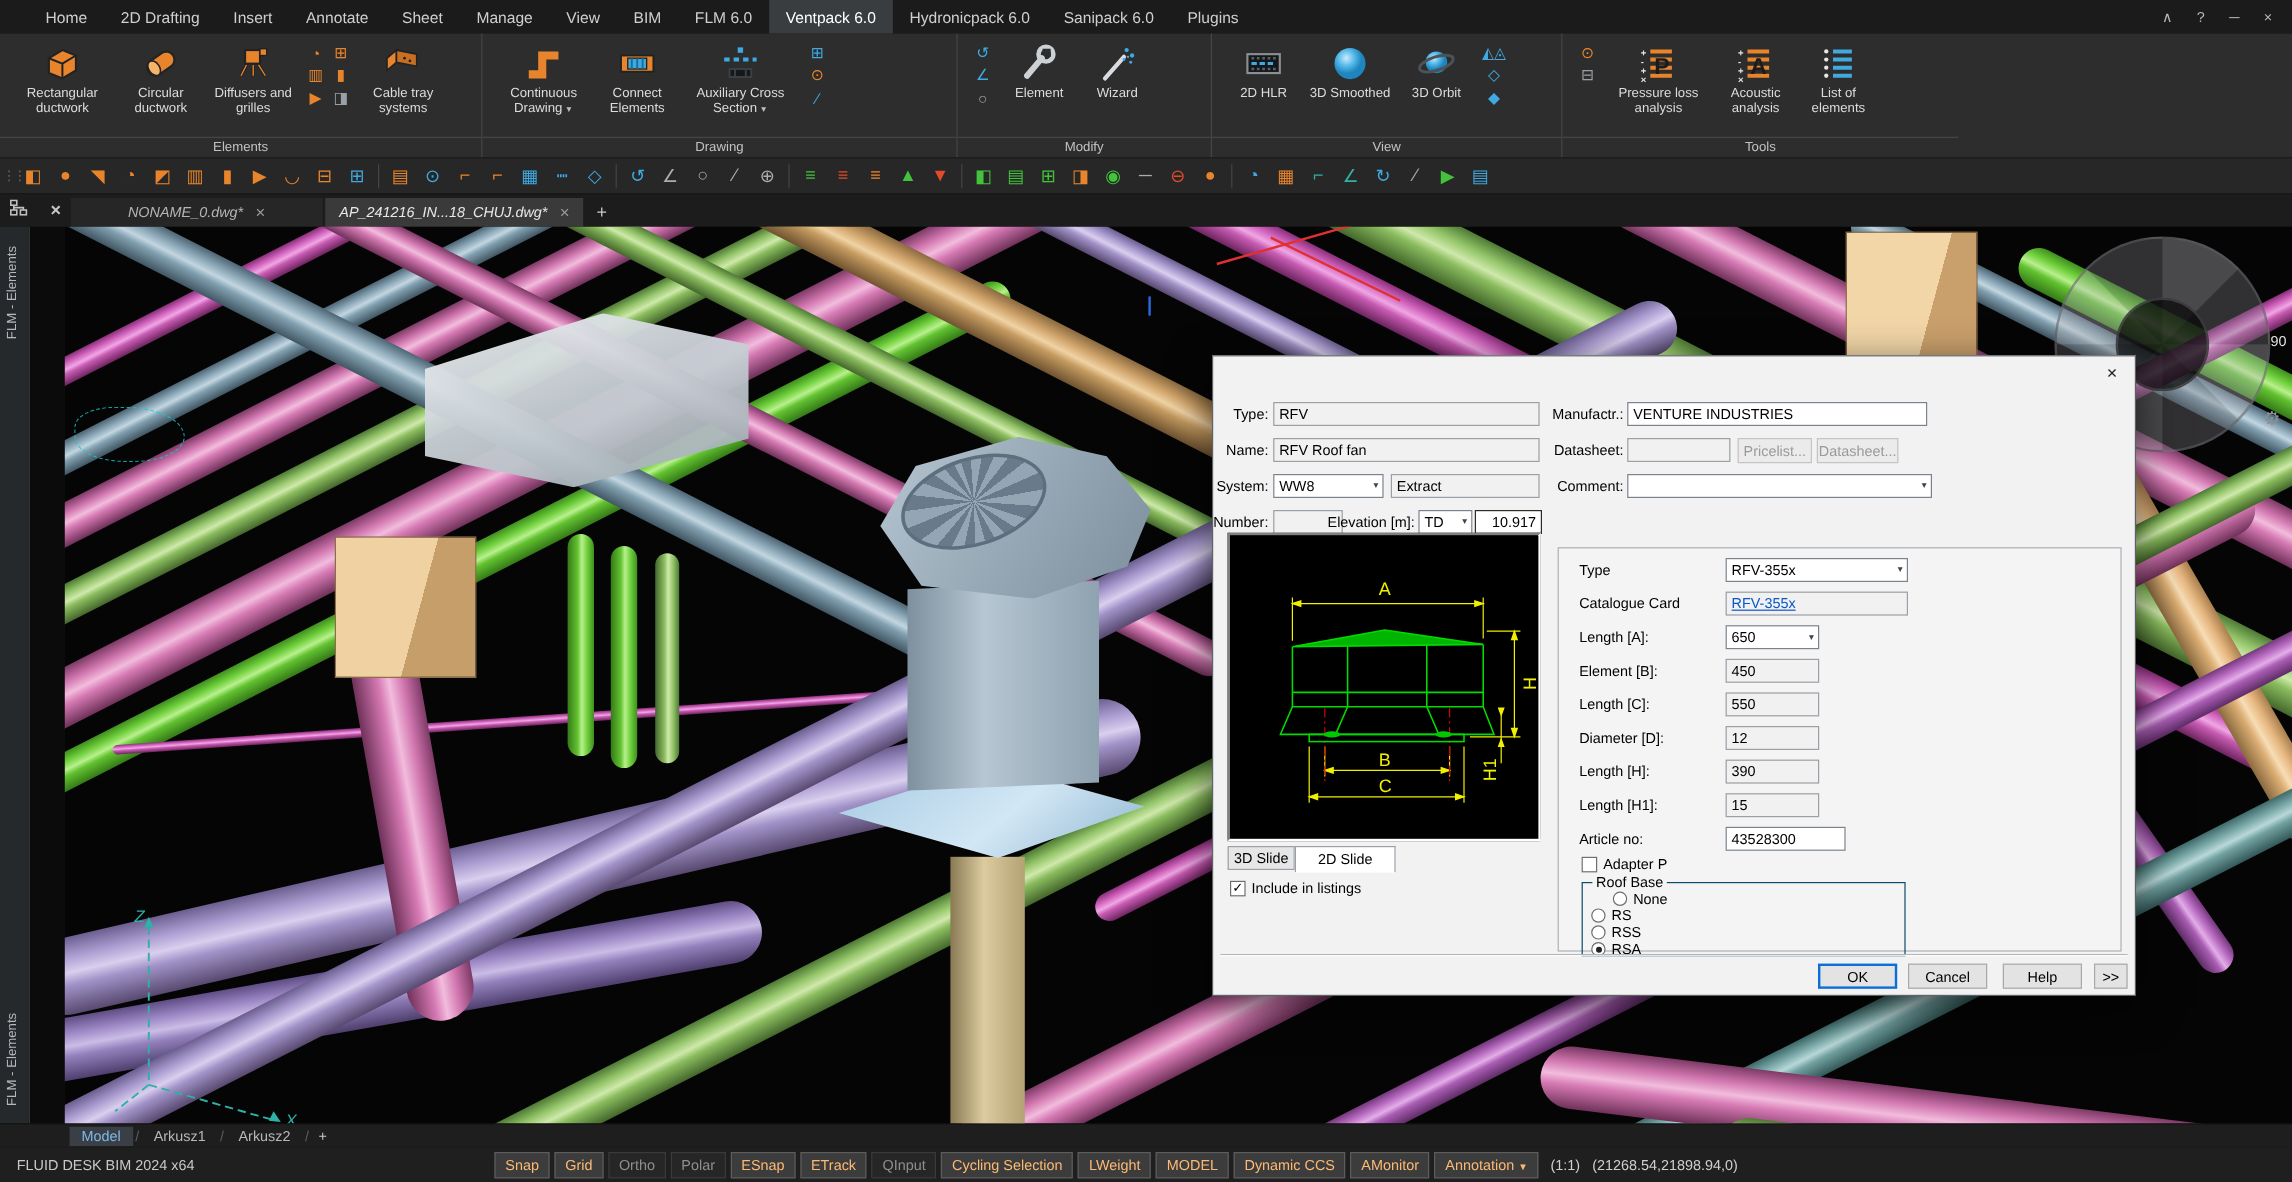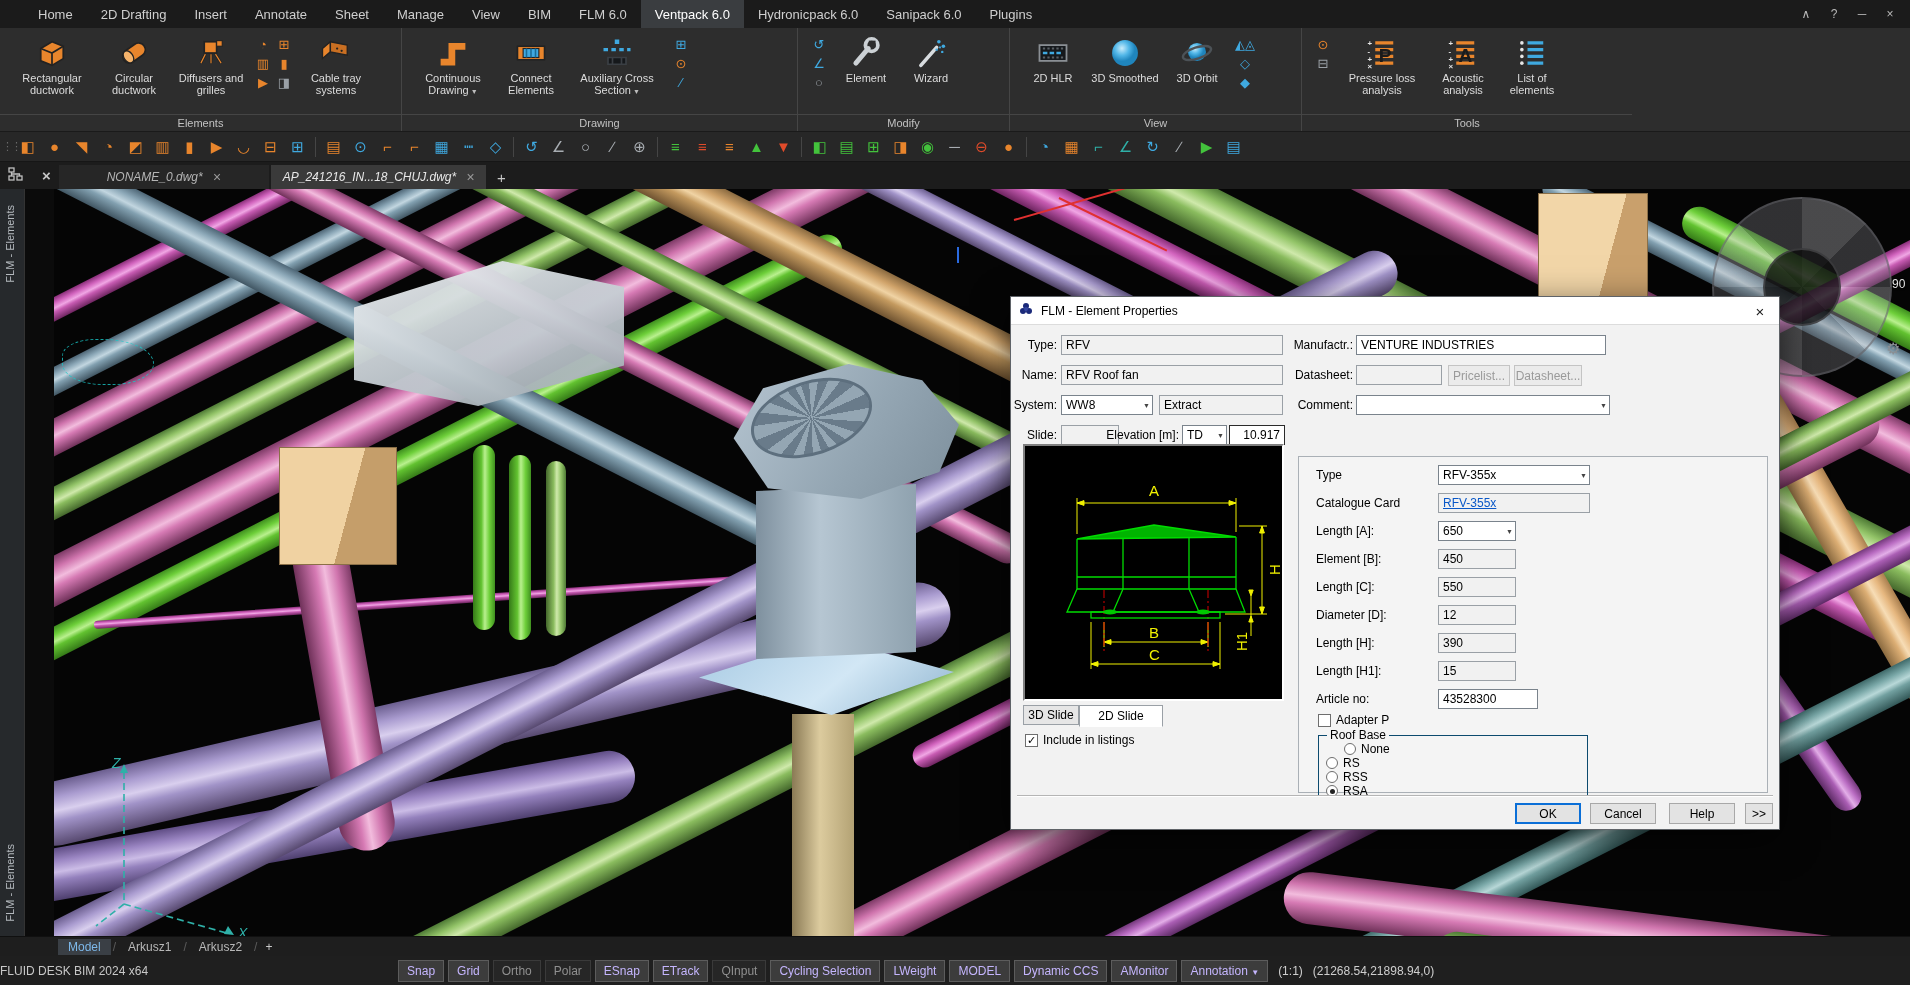--- a/index.html
+++ b/index.html
@@ -103,24 +103,24 @@
   .link { color:#0a58c8; text-decoration:underline; }
   .radio-row { position:absolute; display:flex; align-items:center; gap:5px; }
 
   
   .sheettabs { height:20px; background:#1e1e1e; display:flex; align-items:center; font-size:12px; color:#b8b8b8; padding-left:58px; gap:2px; border-top:1px solid #101010; }
   .sheet-tab { padding:1px 10px; }
   .sheet-tab.active { background:#3a3f45; color:#7db8ea; }
   .sheet-sep { color:#5c5c5c; }
   .sheet-plus { margin-left:6px; color:#c8c8c8; }
   .statusbar { height:29px; background:#1f1f1f; display:flex; align-items:center; color:#cfcfcf; font-size:12px; }
-  .sb-app { margin-left:0; color:#c8c8c8; white-space:nowrap; }
+  .sb-app { margin-left:14px; color:#c8c8c8; white-space:nowrap; }
   .sb-toggles { display:flex; align-items:center; gap:4px; margin-left:250px; }
   .sb-t { padding:3px 8px; border:1px solid #3a3a3a; background:#262626; color:#8f8f8f; white-space:nowrap; }
-  .sb-t.on { background:#3c3c3c; border-color:#5c5c5c; color:#c4b5fd; }
+  .sb-t.on { background:#3c3c3c; border-color:#5c5c5c; color:#fdba74; }
   .sb-extra { margin-left:10px; white-space:nowrap; color:#cfcfcf; }
   svg text { font-family:"Liberation Sans","DejaVu Sans",sans-serif; }
 </style>
 </head>
 <body>
 
 <div id="app">
 
   <div class="menubar">
     <div class="menu-items" id="menu-items">
@@ -539,46 +539,33 @@
         </g>
         <path d="M42 10 l-4 9 h8 z" fill="#2fb0a8"></path>
         <path d="M152 181 l-10 -1 4 -8 z" fill="#2fb0a8"></path>
         <text x="30" y="14" fill="#2fb0a8" font-size="14" font-style="italic">Z</text>
         <text x="156" y="184" fill="#2fb0a8" font-size="14" font-style="italic">X</text>
       </svg>
     </div>
   </div>
 
   <div class="dialog">
-    <div class="dlg-title">
-      <span>
-        <svg width="15" height="15" viewBox="0 0 15 15">
-            <g fill="#1b2a7a">
-              <circle cx="7" cy="4" r="3"></circle>
-              <circle cx="4" cy="9" r="3"></circle>
-              <circle cx="10" cy="9" r="3"></circle>
-            </g>
-            <circle cx="7" cy="7" r="2" fill="#3346a0"></circle>
-          </svg>
-      </span>
-      <span>FLM - Element Properties</span>
-    </div>
     <span class="dlg-close">×</span>
 
     <div class="dlabel" style="left:0;width:46px;top:38px">Type:</div>
     <div class="fld" style="left:50px;top:38px;width:222px">RFV</div>
     <div class="dlabel" style="left:0;width:46px;top:68px">Name:</div>
     <div class="fld" style="left:50px;top:68px;width:222px">RFV Roof fan</div>
     <div class="dlabel" style="left:0;width:46px;top:98px">System:</div>
     <div class="combo" style="left:50px;top:98px;width:92px">
         <span>WW8</span>
         <span class="arr">▼</span>
       </div>
     <div class="fld" style="left:148px;top:98px;width:124px">Extract</div>
-    <div class="dlabel" style="left:0;width:46px;top:128px">Slide:</div>
+    <div class="dlabel" style="left:0;width:46px;top:128px">Number:</div>
     <div class="fld" style="left:50px;top:128px;width:58px"></div>
     <div class="dlabel" style="left:94px;width:74px;top:128px">Elevation [m]:</div>
     <div class="combo" style="left:171px;top:128px;width:45px">
         <span>TD</span>
         <span class="arr">▼</span>
       </div>
     <div class="fld dark" style="left:218px;top:128px;width:56px">10.917</div>
 
     <div class="dlabel" style="left:270px;width:72px;top:38px">Manufactr.:</div>
     <div class="fld white" style="left:345px;top:38px;width:250px">VENTURE INDUSTRIES</div>

